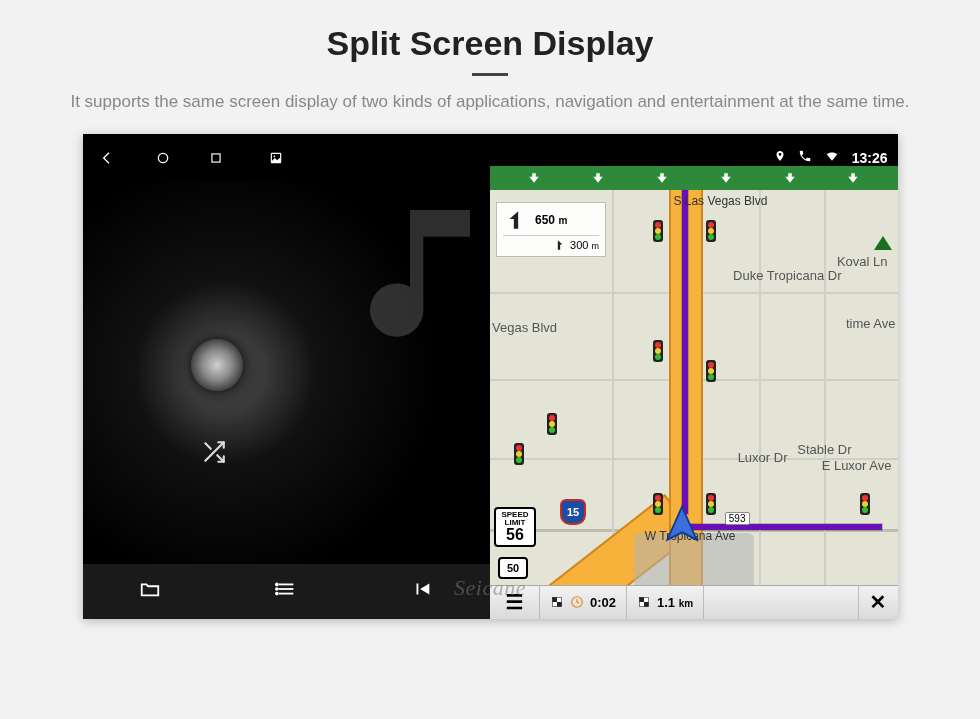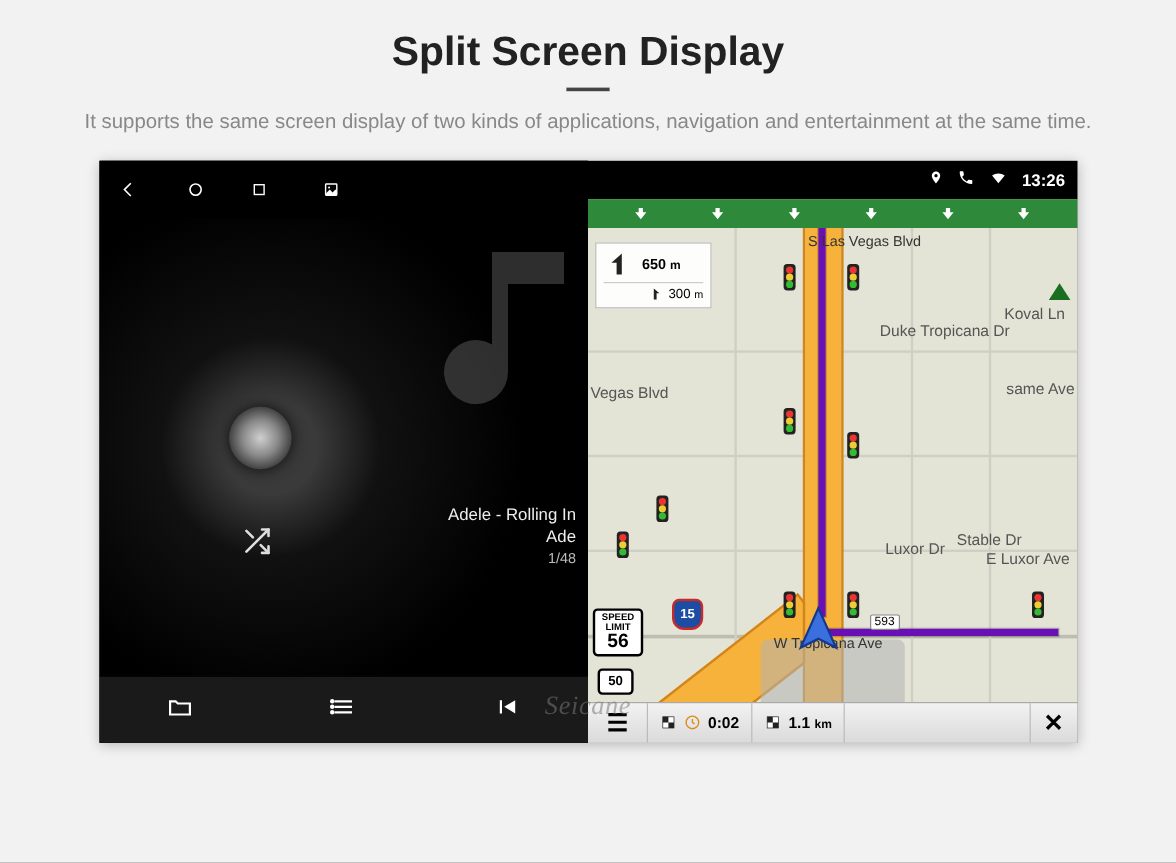--- a/index.html
+++ b/index.html
@@ -138,21 +138,21 @@
     height: 100%;
     position: relative;
     background: #e8e8de;
     overflow: hidden;
   }
   .statusbar {
     height: 32px;
     background: #000;
     color: #fff;
     display: flex;
-    align-items: center;
+    align-items: flex-end;
     justify-content: flex-end;
     gap: 12px;
     padding: 0 10px;
     font-size: 14px;
     font-weight: 600;
   }
   .green-bar {
     height: 24px;
     background: #2e8a3a;
     display: flex;
@@ -237,21 +237,21 @@
     width: 6px; height: 6px;
     border-radius: 50%;
   }
   .traffic-light::before { top: 2px; background: #e33; }
   .traffic-light span { top: 8px; background: #ec3; display:block; }
   .traffic-light::after { top: 14px; background: #3b3; }
   .turn-box {
     position: absolute;
     top: 12px;
     left: 6px;
-    width: 97px;
+    width: 110px;
     background: rgba(255,255,255,.92);
     border: 1px solid #bbb;
     padding: 4px 6px;
     font-size: 12px;
   }
   .turn-main {
     display: flex;
     align-items: center;
     gap: 6px;
     font-weight: 600;
@@ -425,25 +425,20 @@
       <span class="shuffle">
         <svg width="26" height="26" viewBox="0 0 24 24" fill="none" stroke="#ddd" stroke-width="2" stroke-linecap="round" stroke-linejoin="round">
           <path d="M16 3h5v5"></path>
             <path d="M4 20 21 3"></path>
             <path d="M21 16v5h-5"></path>
             <path d="M15 15l6 6"></path>
             <path d="M4 4l5 5"></path>
         </svg>
       </span>
 
-      <div class="track-info">
-        <div>Adele - Rolling In</div>
-        <div>Ade</div>
-        <div class="track-index">1/48</div>
-      </div>
 
     </div>
 
     <div class="player-bottom">
       <span>
         <svg width="24" height="22" viewBox="0 0 24 24" fill="none" stroke="#fff" stroke-width="2">
             <path d="M3 7h5l2 2h11v10H3z"></path>
           </svg>
       </span>
       <span>
@@ -522,21 +517,21 @@
       <div class="route-line" style="left:47%;bottom:14%;height:6px;width:200px;transform:none;"></div>
 
       <div class="lane-overlay"></div>
 
       <div class="freeway-shield">15</div>
 
       <div class="street-label" style="top:4px;left:45%;">S Las Vegas Blvd</div>
       <div class="street-label" style="bottom:42px;left:38%;">W Tropicana Ave</div>
       <div class="poi-label" style="top:78px;right:56px;">Duke Tropicana Dr</div>
       <div class="poi-label" style="top:64px;right:10px;">Koval Ln</div>
-      <div class="poi-label" style="top:126px;right:2px;">same Ave</div>
+      <div class="poi-label" style="top:126px;right:2px;">time Ave</div>
       <div class="poi-label" style="bottom:120px;right:110px;">Luxor Dr</div>
       <div class="poi-label" style="bottom:112px;right:6px;">E Luxor Ave</div>
       <div class="poi-label" style="bottom:128px;right:46px;">Stable Dr</div>
       <div class="poi-label" style="top:130px;left:2px;">Vegas Blvd</div>
       <div class="pin-593">593</div>
 
       <div class="traffic-light" style="left:40%;top:30px;">
           <span></span>
         </div>
       <div class="traffic-light" style="left:53%;top:30px;">

